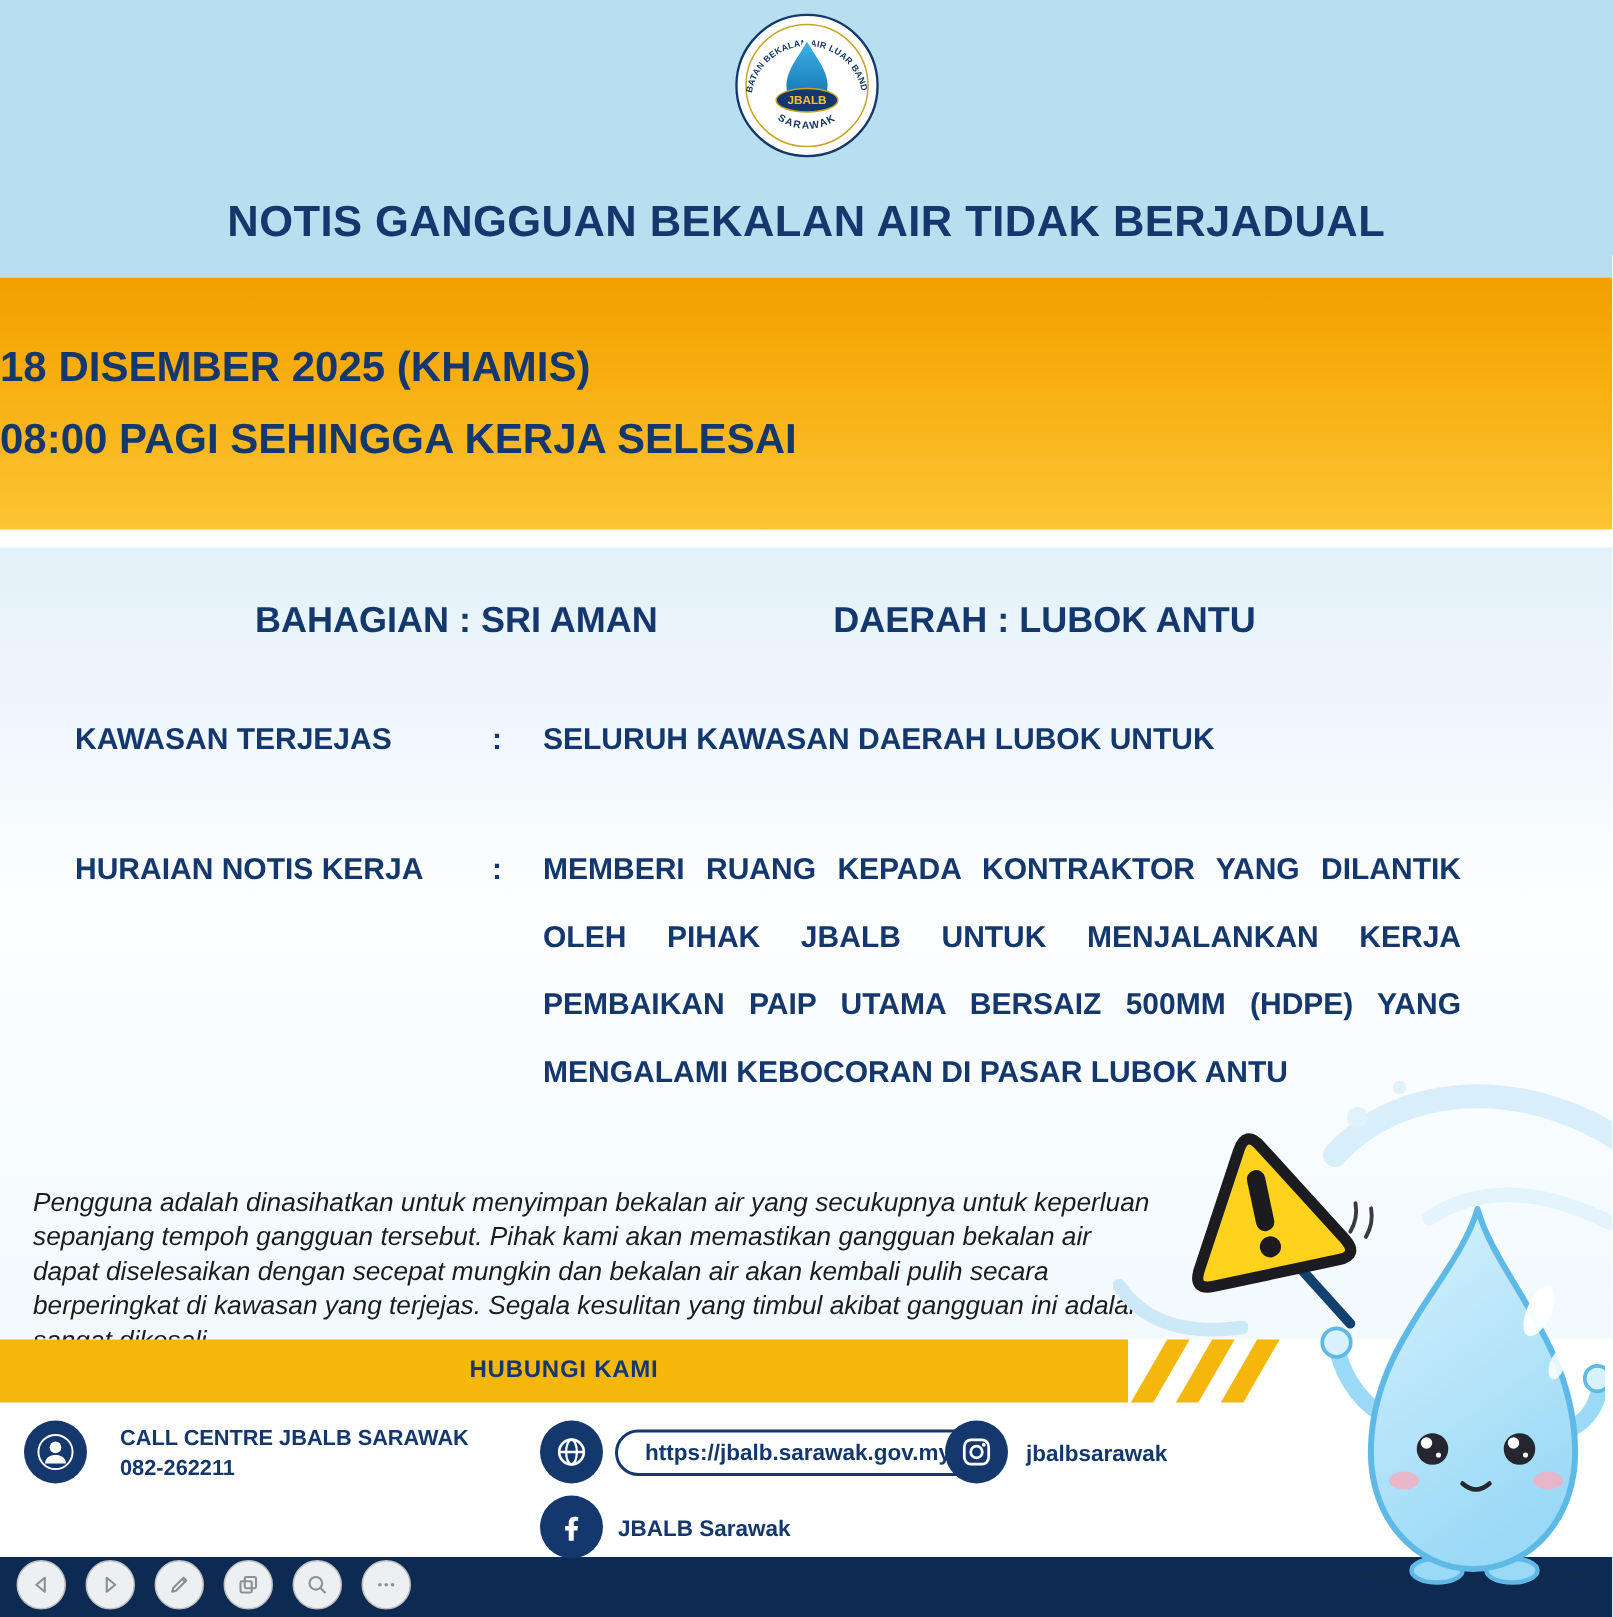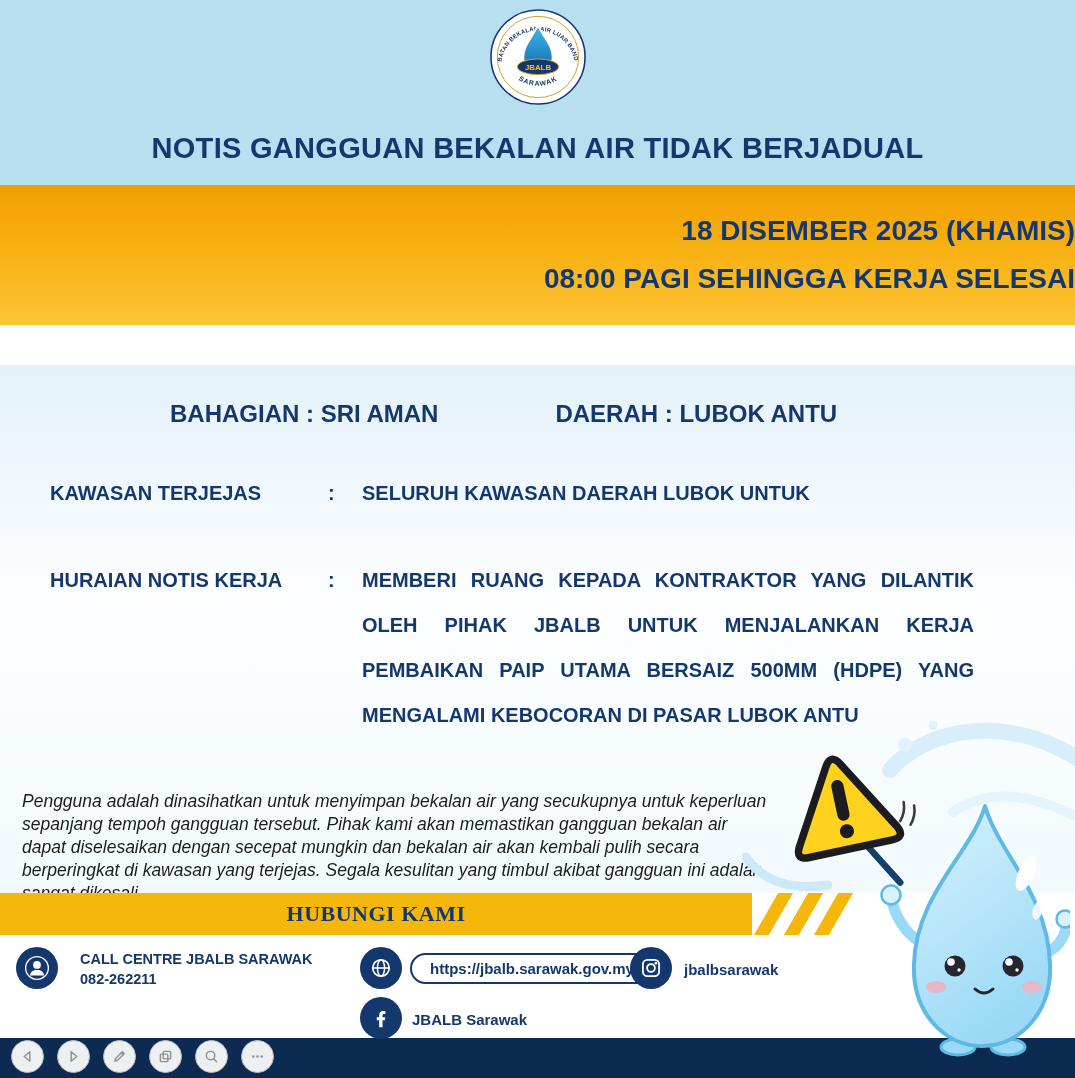--- a/index.html
+++ b/index.html
@@ -1,22 +1,22 @@
 <!DOCTYPE html>
 <html style="--navy: #14386e; --sky: #b8dff0; --orange-top: #f29f00; --orange-bottom: #fcc433; --yellow-bar: #f6b70d; --footer-navy: #0d2b52;"><head>
 <meta charset="utf-8">
 <style>
   html,body{margin:0;padding:0;background:#ffffff;}
   .poster{position:relative;width:1075px;height:1078px;overflow:hidden;background:#ffffff;font-family:"Liberation Sans",sans-serif;}
 
   
   .sky{position:absolute;top:0;left:0;width:100%;height:185px;background:var(--sky,#b8dff0);}
-  .date-banner{position:absolute;top:185px;left:0;width:100%;height:140px;
+  .date-banner{position:absolute;top:185px;left:0;width:100%;height:168px;
     background:linear-gradient(180deg,var(--orange-top,#f29f00) 0%,#f8b013 45%,var(--orange-bottom,#fcc433) 100%);
-    display:flex;flex-direction:column;align-items:flex-end;justify-content:center;}
+    display:flex;flex-direction:column;align-items:flex-start;justify-content:center;}
   .main-bg{position:absolute;top:365px;left:0;width:100%;height:528px;
     background:linear-gradient(180deg,#e3f1f9 0%,#fdfeff 45%,#f2fafd 100%);}
   .footer-bg{position:absolute;top:935px;left:0;width:100%;height:103px;background:#ffffff;}
   .bottom-strip{position:absolute;top:1038px;left:0;width:100%;height:40px;background:var(--footer-navy,#0d2b52);}
 
   
   .logo-badge{position:absolute;top:8px;left:50%;transform:translateX(-50%);width:98px;height:98px;}
   .notice-title{position:absolute;top:132px;left:0;width:100%;text-align:center;
     color:var(--navy,#14386e);font-size:29px;font-weight:bold;letter-spacing:.3px;}
   .date-line{color:var(--navy,#14386e);font-size:28px;font-weight:bold;line-height:48px;}
@@ -32,21 +32,21 @@
   .row-kawasan .value{font-size:20px;}
   .row-huraian{top:558px;}
   .row-huraian .label,.row-huraian .sep{padding-top:11px;}
   .row-huraian .value{font-size:20px;line-height:45px;text-align:justify;}
   .advisory{position:absolute;top:790px;left:22px;width:753px;font-style:italic;
     font-size:17.5px;line-height:1.31;color:#1c1c1c;}
 
   
   .contact-bar{position:absolute;top:893px;left:0;width:752px;height:42px;background:var(--yellow-bar,#f6b70d);
     display:flex;align-items:center;justify-content:center;}
-  .contact-bar-text{color:var(--navy,#14386e);font-size:22px;font-weight:bold;letter-spacing:.5px;font-family:Liberation Serif, serif;}
+  .contact-bar-text{color:var(--navy,#14386e);font-size:16px;font-weight:bold;letter-spacing:.5px;}
   .stripe{position:absolute;top:893px;height:42px;width:15px;background:var(--yellow-bar,#f6b70d);transform:skewX(-30deg);}
   .stripe.s1{left:766px;} .stripe.s2{left:796px;} .stripe.s3{left:826px;}
 
   
   .icon-circle{position:absolute;width:42px;height:42px;border-radius:50%;background:var(--navy,#14386e);
     display:flex;align-items:center;justify-content:center;}
   .icon-circle svg{width:26px;height:26px;}
   .cc-icon{left:16px;top:947px;}
   .cc-label{position:absolute;left:80px;top:951px;font-size:14.5px;font-weight:bold;color:var(--navy,#14386e);}
   .cc-phone{position:absolute;left:80px;top:971px;font-size:14.5px;font-weight:bold;color:var(--navy,#14386e);}

